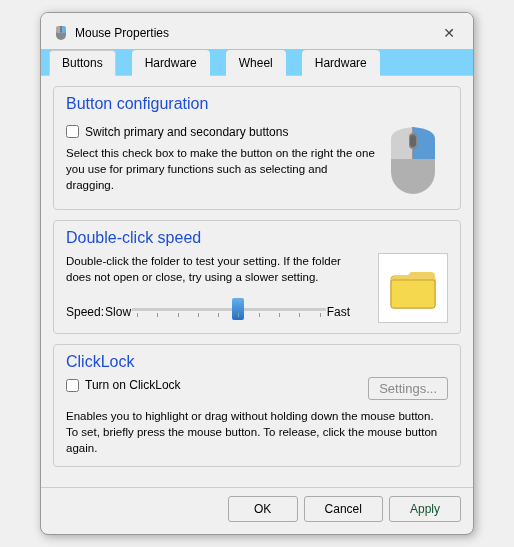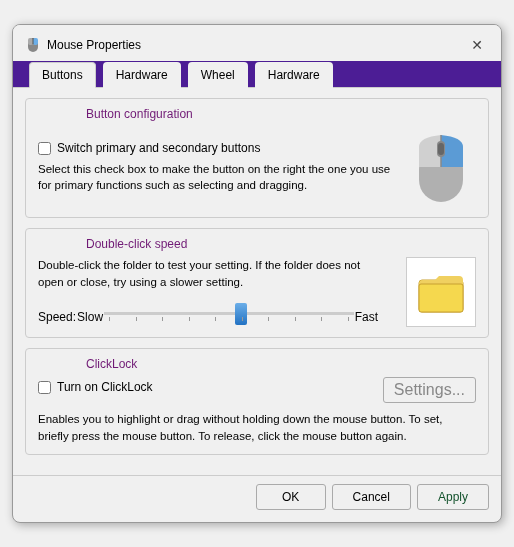--- a/index.html
+++ b/index.html
@@ -7,21 +7,21 @@
       font-family: 'Segoe UI', Arial, sans-serif;
       font-size: 12px;
       background: #f0f0f0;
       display: flex;
       justify-content: center;
       align-items: center;
       width: 514px;
       height: 547px;
     }
     .window {
-      width: 490px;
+      width: 434px;
       background: #f0f0f0;
       border: 1px solid #999;
       border-radius: 8px;
       box-shadow: 2px 2px 10px rgba(0,0,0,0.3);
       overflow: hidden;
     }
     .title-bar {
       background: #f0f0f0;
       padding: 8px 12px 4px 12px;
       display: flex;
@@ -50,24 +50,24 @@
       cursor: pointer;
       font-size: 14px;
       display: flex;
       align-items: center;
       justify-content: center;
       border-radius: 4px;
       color: #444;
     }
     .tabs {
       display: flex;
-      padding: 0 16px;
+      padding: 0 8px;
       border-bottom: 1px solid #ccc;
-      background: #4c1d95;
-      gap: 7px;
+      background: #7dd3fc;
+      gap: 16px;
     }
     .tab {
       padding: 5px 12px;
       font-size: 12px;
       cursor: pointer;
       border: 1px solid transparent;
       border-bottom: none;
       border-radius: 4px 4px 0 0;
       background: #f0f0f0;
       color: #000;
@@ -86,25 +86,24 @@
     }
     .group-box {
       border: 1px solid #ccc;
       border-radius: 4px;
       margin-bottom: 10px;
       padding: 8px 12px 10px 12px;
       position: relative;
       background: #f0f0f0;
     }
     .group-label {
-      font-size: 12px;
+      font-size: 16px;
       font-weight: normal;
-      color: #701a75;
+      color: #1d4ed8;
       margin-bottom: 6px;
-      margin-left: 48px;
     }
     .checkbox-row {
       display: flex;
       align-items: center;
       gap: 6px;
       margin-bottom: 6px;
     }
     .checkbox-row input[type="checkbox"] {
       width: 13px;
       height: 13px;
@@ -146,21 +145,21 @@
       background: #fff;
     }
     .clicklock-row {
       display: flex;
       align-items: center;
       justify-content: space-between;
       margin-bottom: 8px;
     }
     .settings-btn {
       padding: 3px 10px;
-      font-size: 16px;
+      font-size: 13px;
       background: #f0f0f0;
       border: 1px solid #aaa;
       border-radius: 3px;
       cursor: pointer;
       color: #888;
     }
     .bottom-buttons {
       display: flex;
       justify-content: flex-end;
       gap: 6px;

